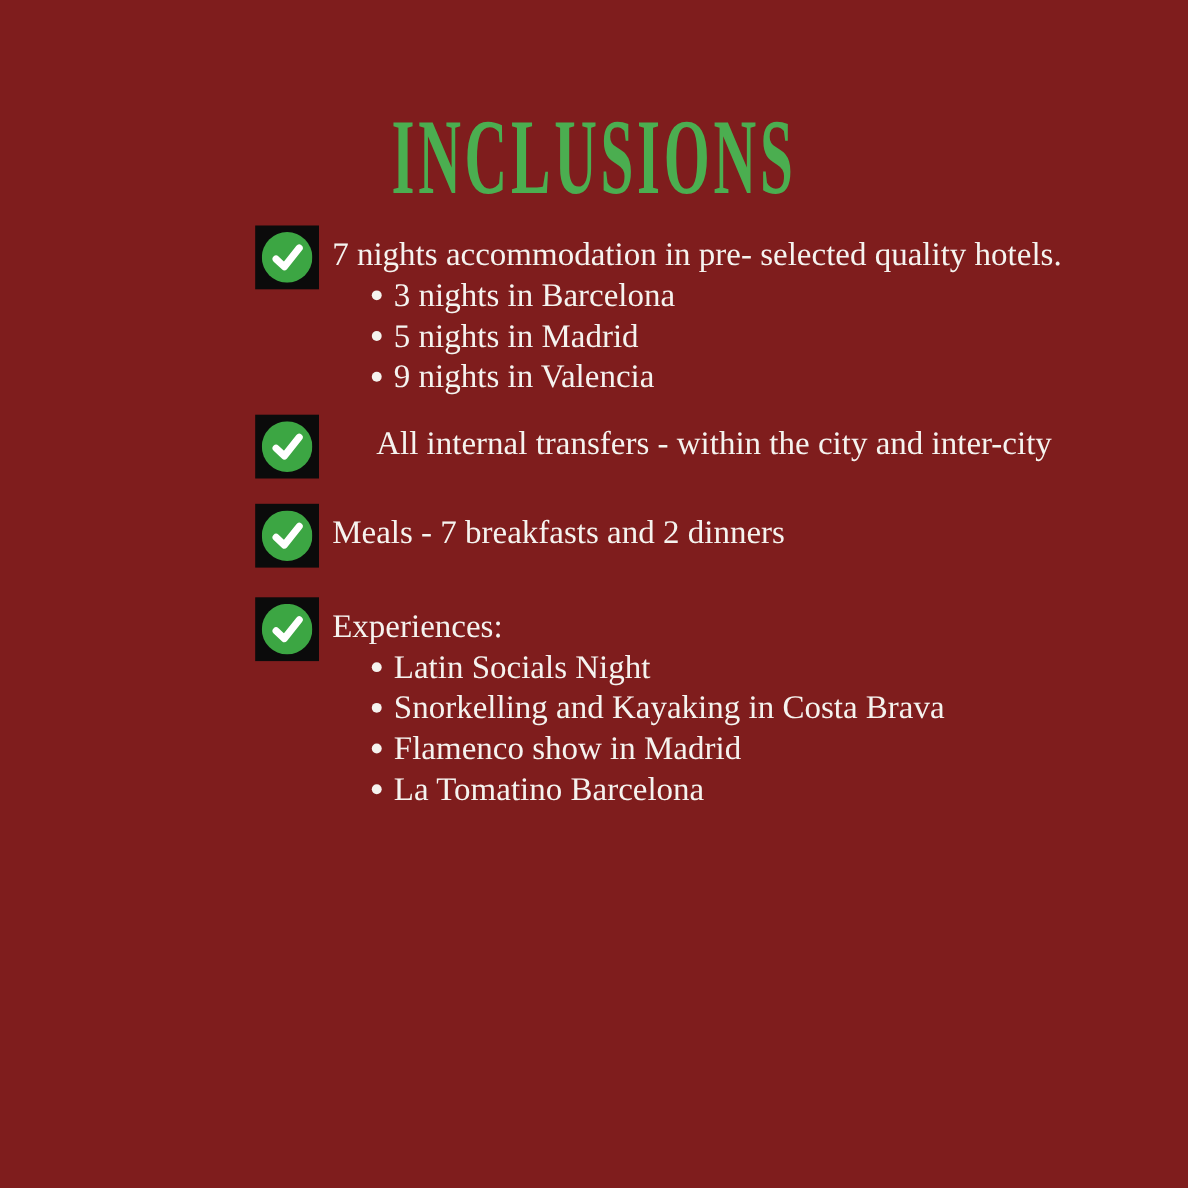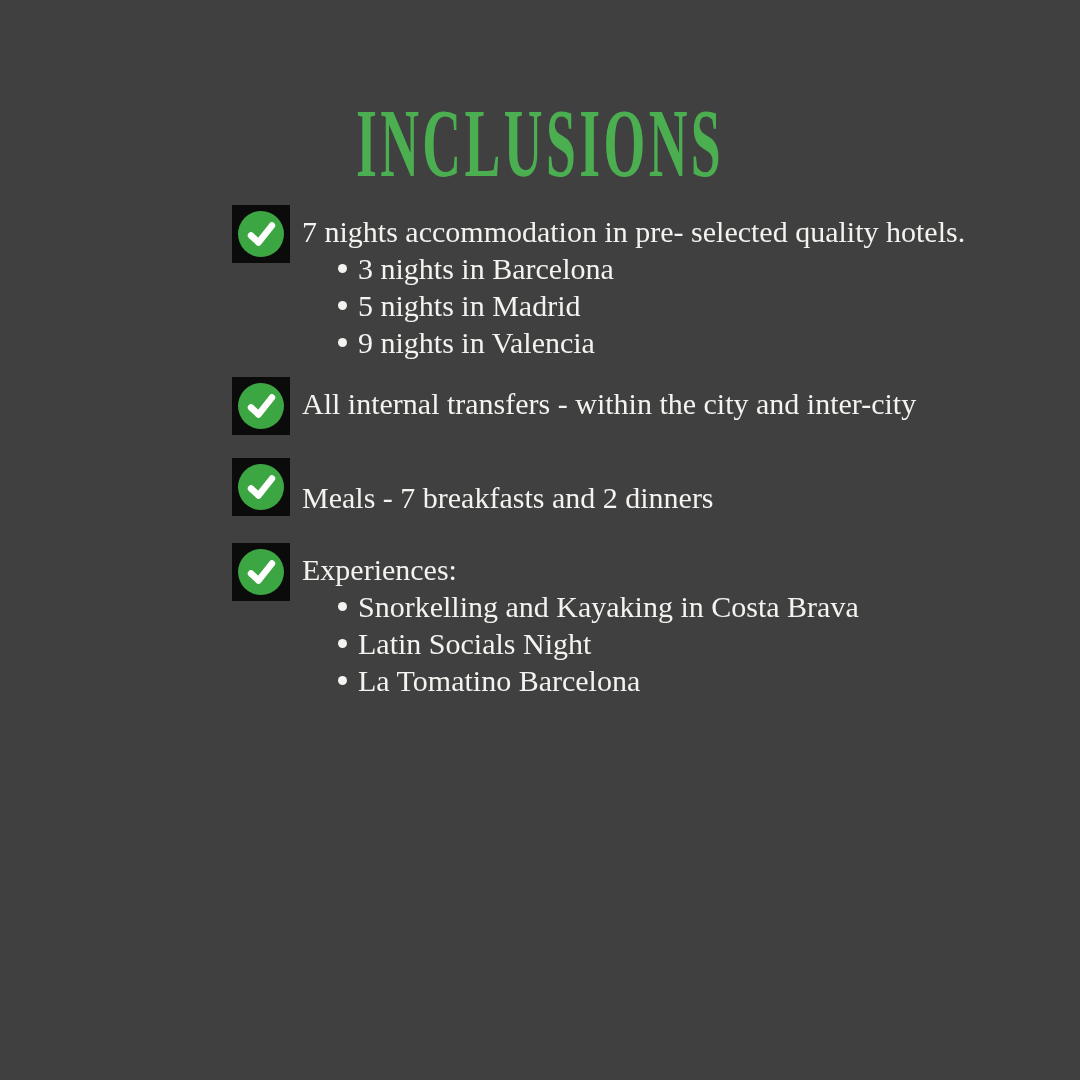--- a/index.html
+++ b/index.html
@@ -1,20 +1,20 @@
 <!DOCTYPE html>
 <html style="--background: #000000; --title_green: #4BAE50; --check_green: #3CA643; --check_tile: #0B0B0B; --text_white: #F5F3EF;"><head>
 <meta charset="utf-8">
 <style>
   html,body { margin:0; padding:0; background:#000; }
   .canvas {
     position:relative;
     width:1080px; height:1080px;
     margin:0 auto;
-    background:#404040;
+    background:#7f1d1d;
     overflow:hidden;
     font-family:"Liberation Serif", serif;
   }
   .title {
     margin:92px 0 0 0;
     text-align:center;
     font-size:96px;
     font-weight:bold;
     line-height:1.05;
     letter-spacing:6px;
@@ -26,22 +26,22 @@
   .list {
     margin-top:12px;
     padding-left:232px;
     padding-right:76px;
   }
   .row {
     display:flex;
     align-items:flex-start;
   }
   .row:nth-child(1) { margin-bottom:16px; }
-  .row:nth-child(2) { margin-bottom:23px; }
-  .row:nth-child(3) { margin-bottom:27px;align-items:flex-end; }
+  .row:nth-child(2) { margin-bottom:23px;gap:40px; }
+  .row:nth-child(3) { margin-bottom:27px; }
   .row:nth-child(4) { margin-bottom:23px; }
   .check-tile {
     flex:0 0 auto;
     width:58px; height:58px;
     background:var(--check_tile, #0B0B0B);
     display:flex; align-items:center; justify-content:center;
     margin-right:12px;
   }
   .check-tile svg { display:block; }
   .check-tile circle { fill:var(--check_green, #3CA643); }
@@ -128,25 +128,29 @@
       <span class="check-tile">
         <svg width="46" height="46" viewBox="0 0 46 46">
           <circle cx="23" cy="23" r="23"></circle>
           <path d="M13 24.5 L20.5 31.5 L34 14.5" fill="none" stroke="#ffffff" stroke-width="6.5" stroke-linecap="round" stroke-linejoin="round"></path>
         </svg>
       </span>
       <div class="row-text">
         <div class="line">Experiences:</div>
         <div class="sub-item">
           <span class="dot"></span>
+          <span>Latin Socials Night</span>
+        </div>
+        <div class="sub-item">
+          <span class="dot"></span>
           <span>Snorkelling and Kayaking in Costa Brava</span>
         </div>
         <div class="sub-item">
           <span class="dot"></span>
-          <span>Latin Socials Night</span>
+          <span>Flamenco show in Madrid</span>
         </div>
         <div class="sub-item">
           <span class="dot"></span>
           <span>La Tomatino Barcelona</span>
         </div>
       </div>
     </div>
 
   </div>
 </div>

